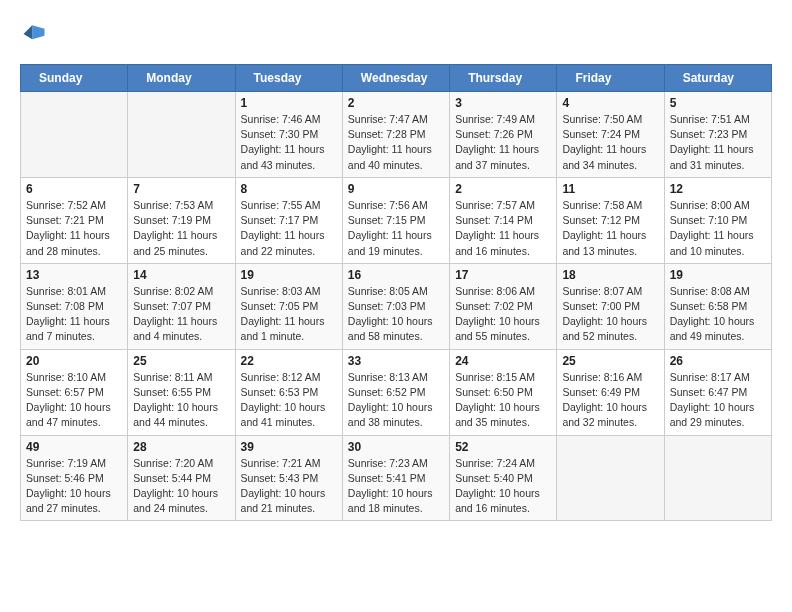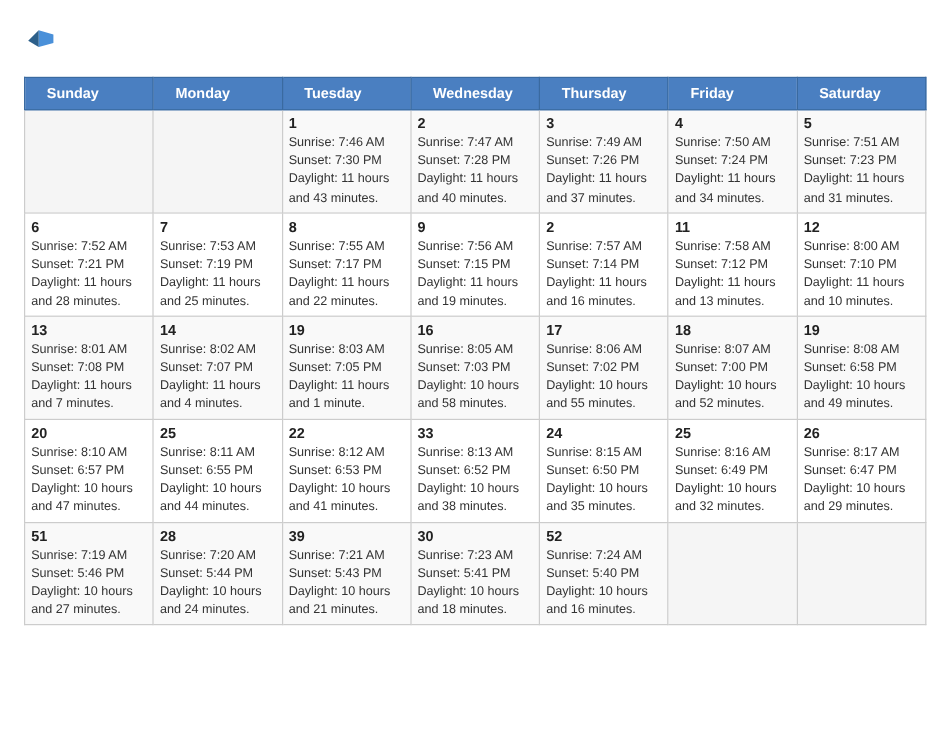--- a/index.html
+++ b/index.html
@@ -232,21 +232,21 @@
           <div class="day-num">25</div>
           <div class="day-info">Sunrise: 8:16 AM<br>Sunset: 6:49 PM<br>Daylight: 10 hours and 32 minutes.</div>
         </td>
         <td>
           <div class="day-num">26</div>
           <div class="day-info">Sunrise: 8:17 AM<br>Sunset: 6:47 PM<br>Daylight: 10 hours and 29 minutes.</div>
         </td>
       </tr>
       <tr>
         <td>
-          <div class="day-num">51</div>
+          <div class="day-num">49</div>
           <div class="day-info">Sunrise: 7:19 AM<br>Sunset: 5:46 PM<br>Daylight: 10 hours and 27 minutes.</div>
         </td>
         <td>
           <div class="day-num">28</div>
           <div class="day-info">Sunrise: 7:20 AM<br>Sunset: 5:44 PM<br>Daylight: 10 hours and 24 minutes.</div>
         </td>
         <td>
           <div class="day-num">39</div>
           <div class="day-info">Sunrise: 7:21 AM<br>Sunset: 5:43 PM<br>Daylight: 10 hours and 21 minutes.</div>
         </td>

